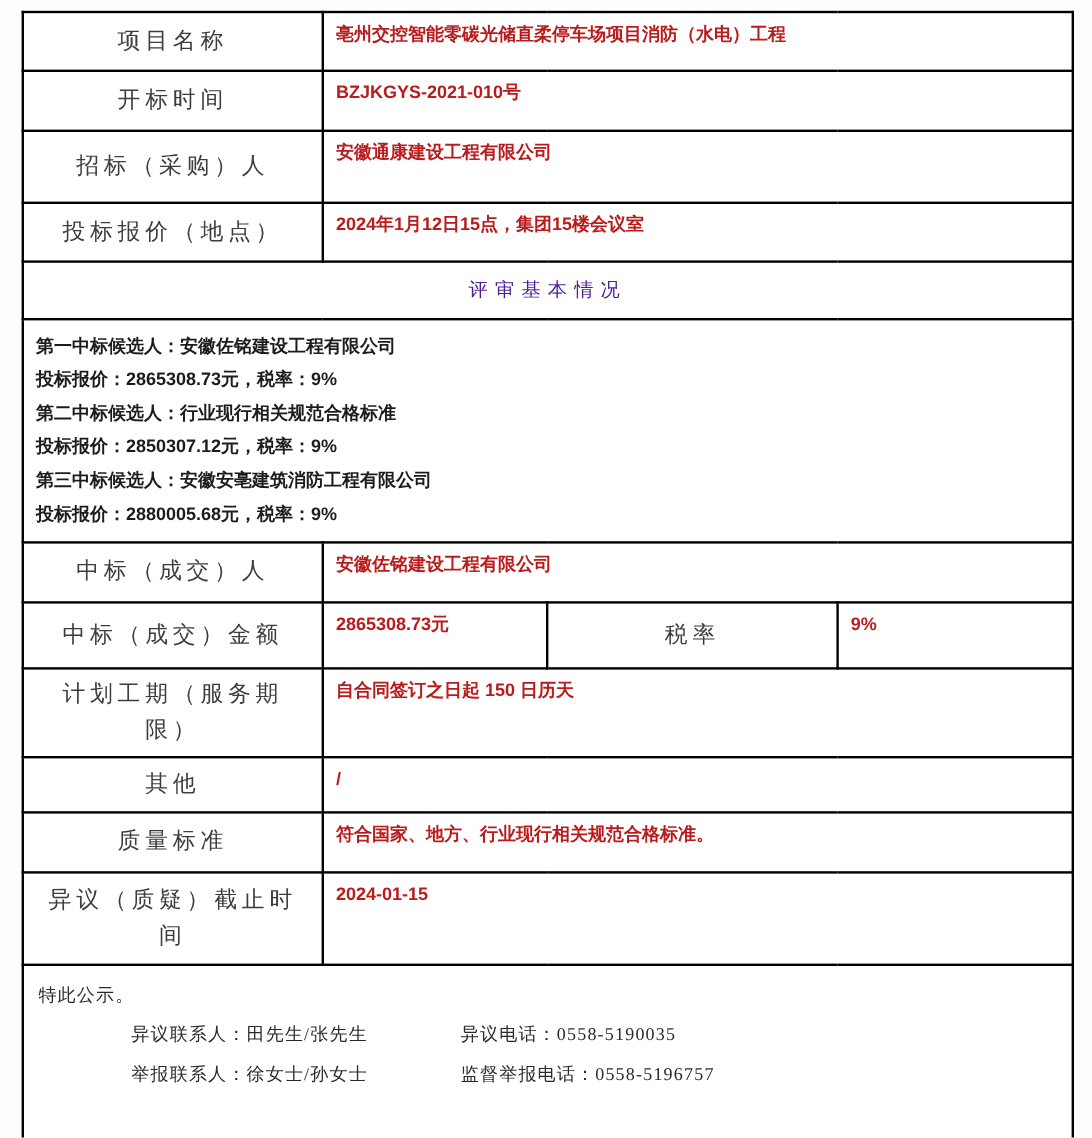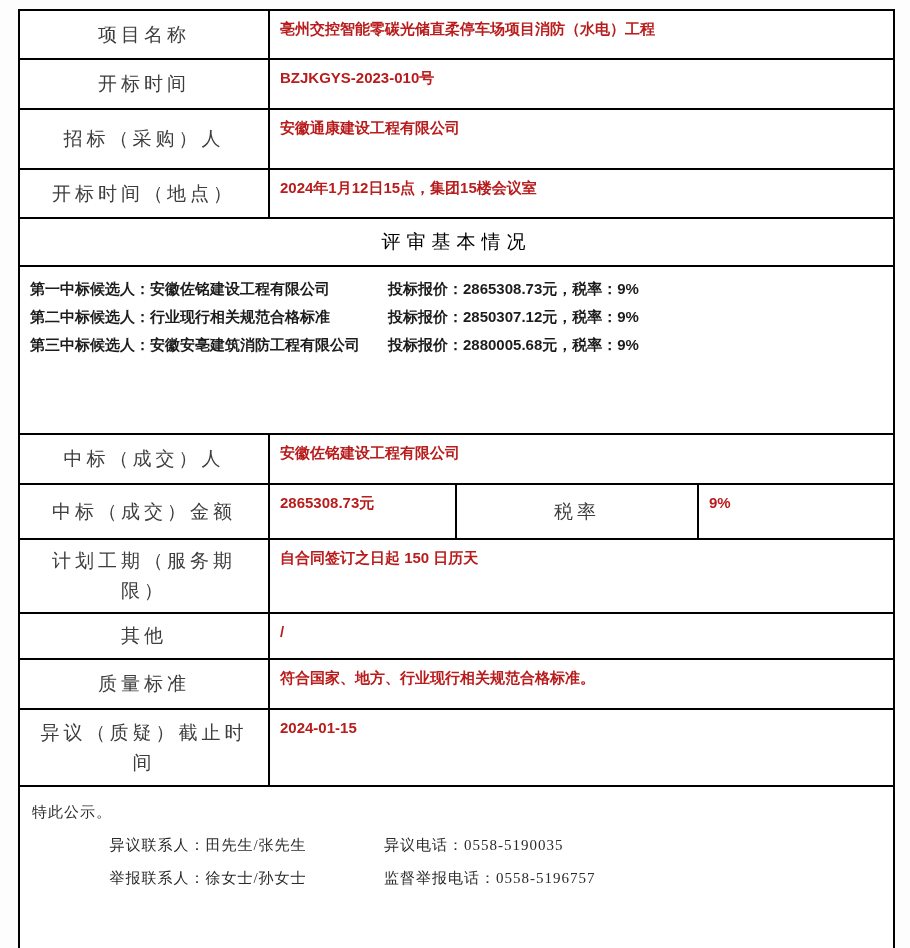--- a/index.html
+++ b/index.html
@@ -35,31 +35,32 @@
   }
   td.value{
     font-weight:600;
     color:#b91c1c;
     font-size:15px;
     padding:8px 10px;
     line-height:20px;
   }
   td.section-header{
     font-family:"Liberation Serif","DejaVu Serif",serif;
-    color:#000000;
-    font-size:19px;
+    color:#4c1d95;
+    font-size:16px;
     letter-spacing:6px;
     text-align:center;
     vertical-align:middle;
   }
   td.candidates-cell{padding:8px 10px;}
   .cand-line{
     display:flex;
     font-weight:600;color:#1c1c1c;font-size:15px;line-height:28px;
     white-space:nowrap;
+    flex-direction:column;
   }
   .cand-name{flex:none;width:358px;}
   .cand-price{flex:none;}
   td.footer-cell{
     font-family:"Liberation Serif","DejaVu Serif",serif;
     color:#2a2a2a;
     font-size:15px;
     letter-spacing:1px;
     padding:9px 12px;
     line-height:33px;
@@ -81,30 +82,30 @@
     </colgroup>
 
     <tbody>
         <tr style="height:49px">
       <td class="label">项目名称</td>
       <td class="value" colspan="3">亳州交控智能零碳光储直柔停车场项目消防（水电）工程</td>
     </tr>
 
     <tr style="height:50px">
       <td class="label">开标时间</td>
-      <td class="value" colspan="3">BZJKGYS-2023-010号</td>
+      <td class="value" colspan="3">BZJKGYS-2021-010号</td>
     </tr>
 
     <tr style="height:60px">
       <td class="label">招标（采购）人</td>
       <td class="value" colspan="3">安徽通康建设工程有限公司</td>
     </tr>
 
     <tr style="height:49px">
-      <td class="label">开标时间（地点）</td>
+      <td class="label">投标报价（地点）</td>
       <td class="value" colspan="3">2024年1月12日15点，集团15楼会议室</td>
     </tr>
 
     <tr style="height:48px">
       <td class="section-header" colspan="4">评审基本情况</td>
     </tr>
 
     <tr style="height:168px">
       <td class="candidates-cell" colspan="4">
         <div class="cand-line">

